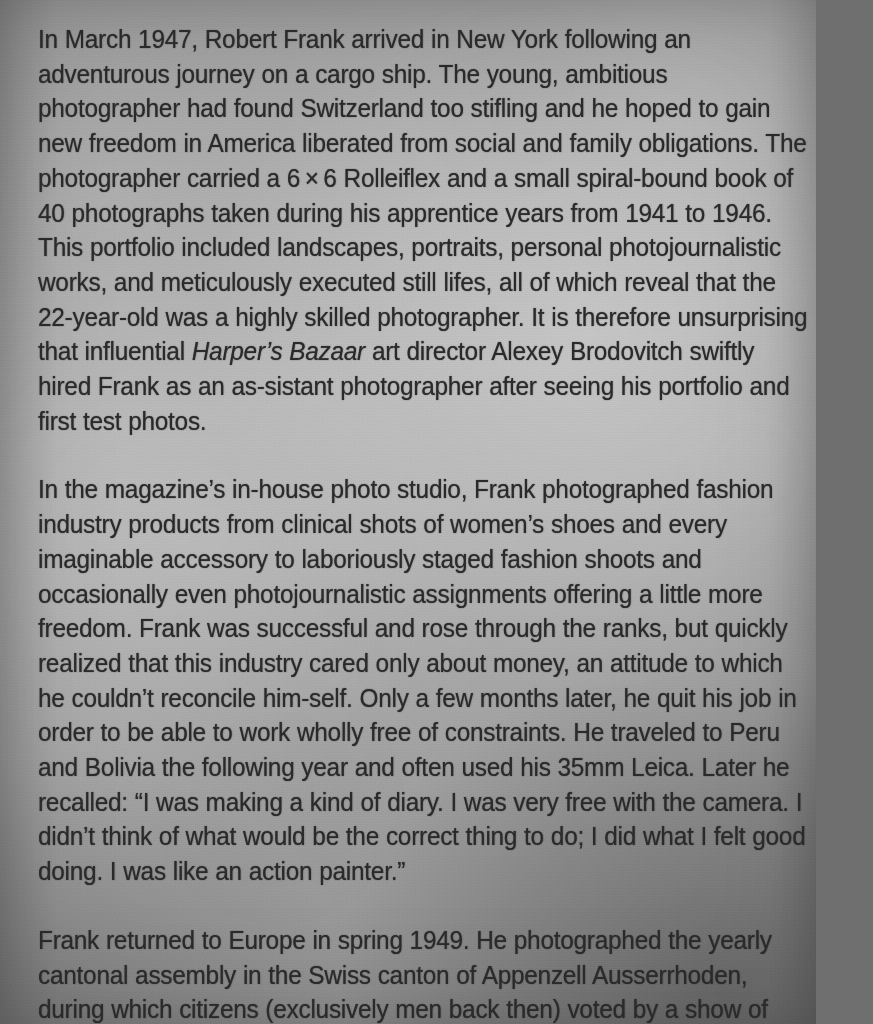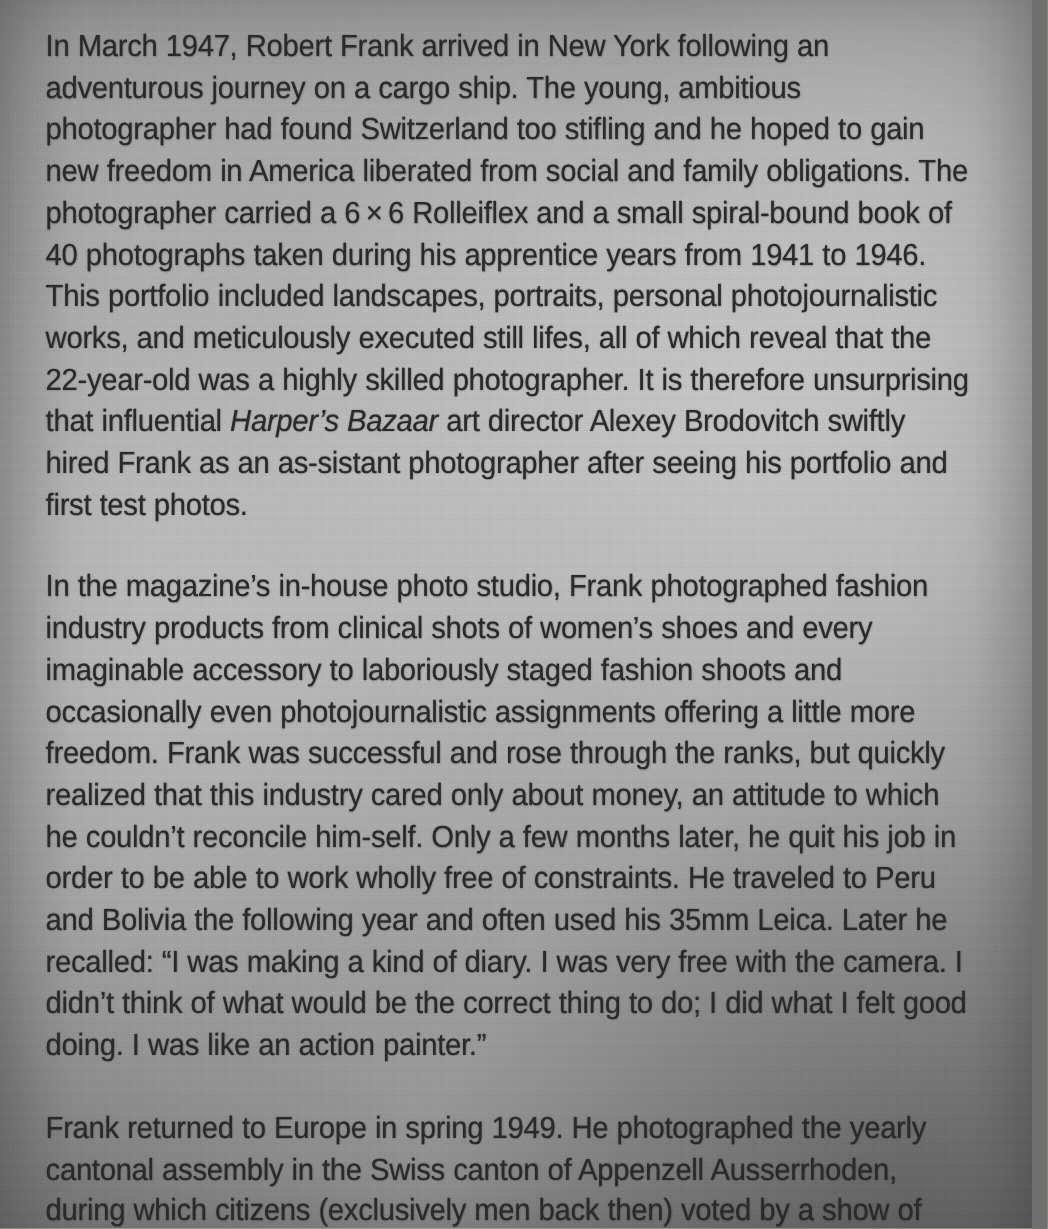--- a/index.html
+++ b/index.html
@@ -6,23 +6,22 @@
     margin: 0;
     padding: 0;
     background: #6f6f6f;
   }
 
   #panel {
     position: relative;
     width: 816px;
     height: 1024px;
     overflow: hidden;
-    background: #fef9c3;
+    background: #fca5a5;
     font-family: "Liberation Sans", "DejaVu Sans", sans-serif;
-    padding-left: 44px;
     -webkit-font-smoothing: antialiased;
   }
 
   
   #wall-base {
     position: absolute;
     inset: 0;
     background:
       linear-gradient(168deg,
         #9d9d9d 0%,

